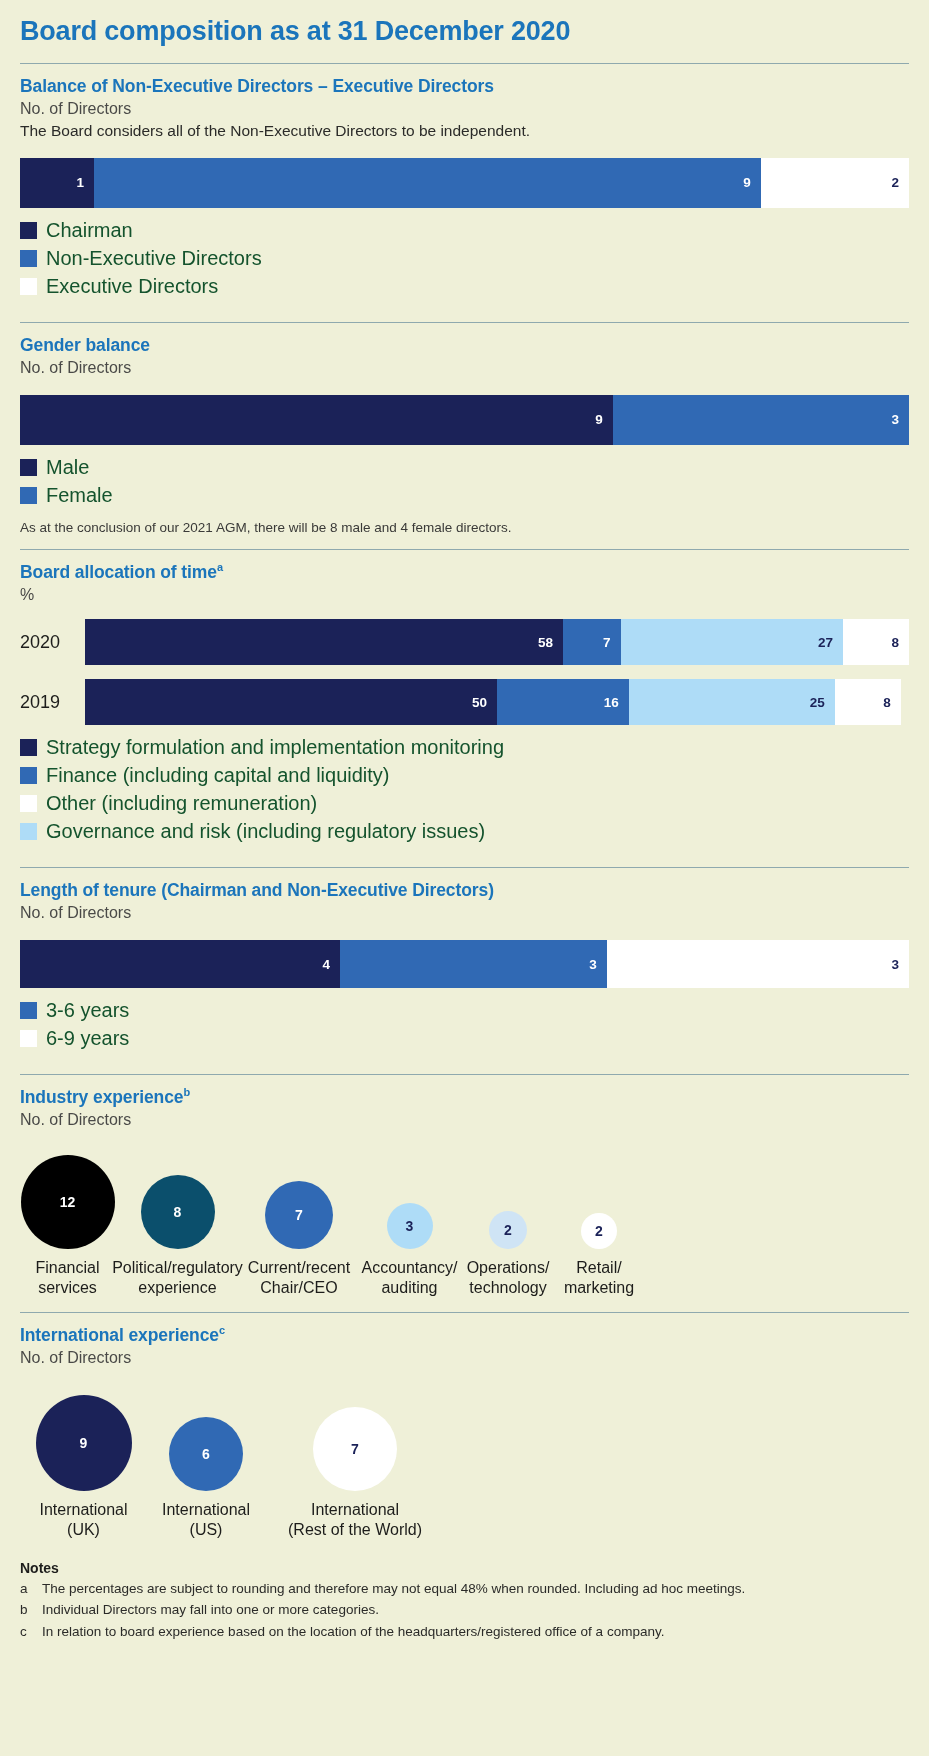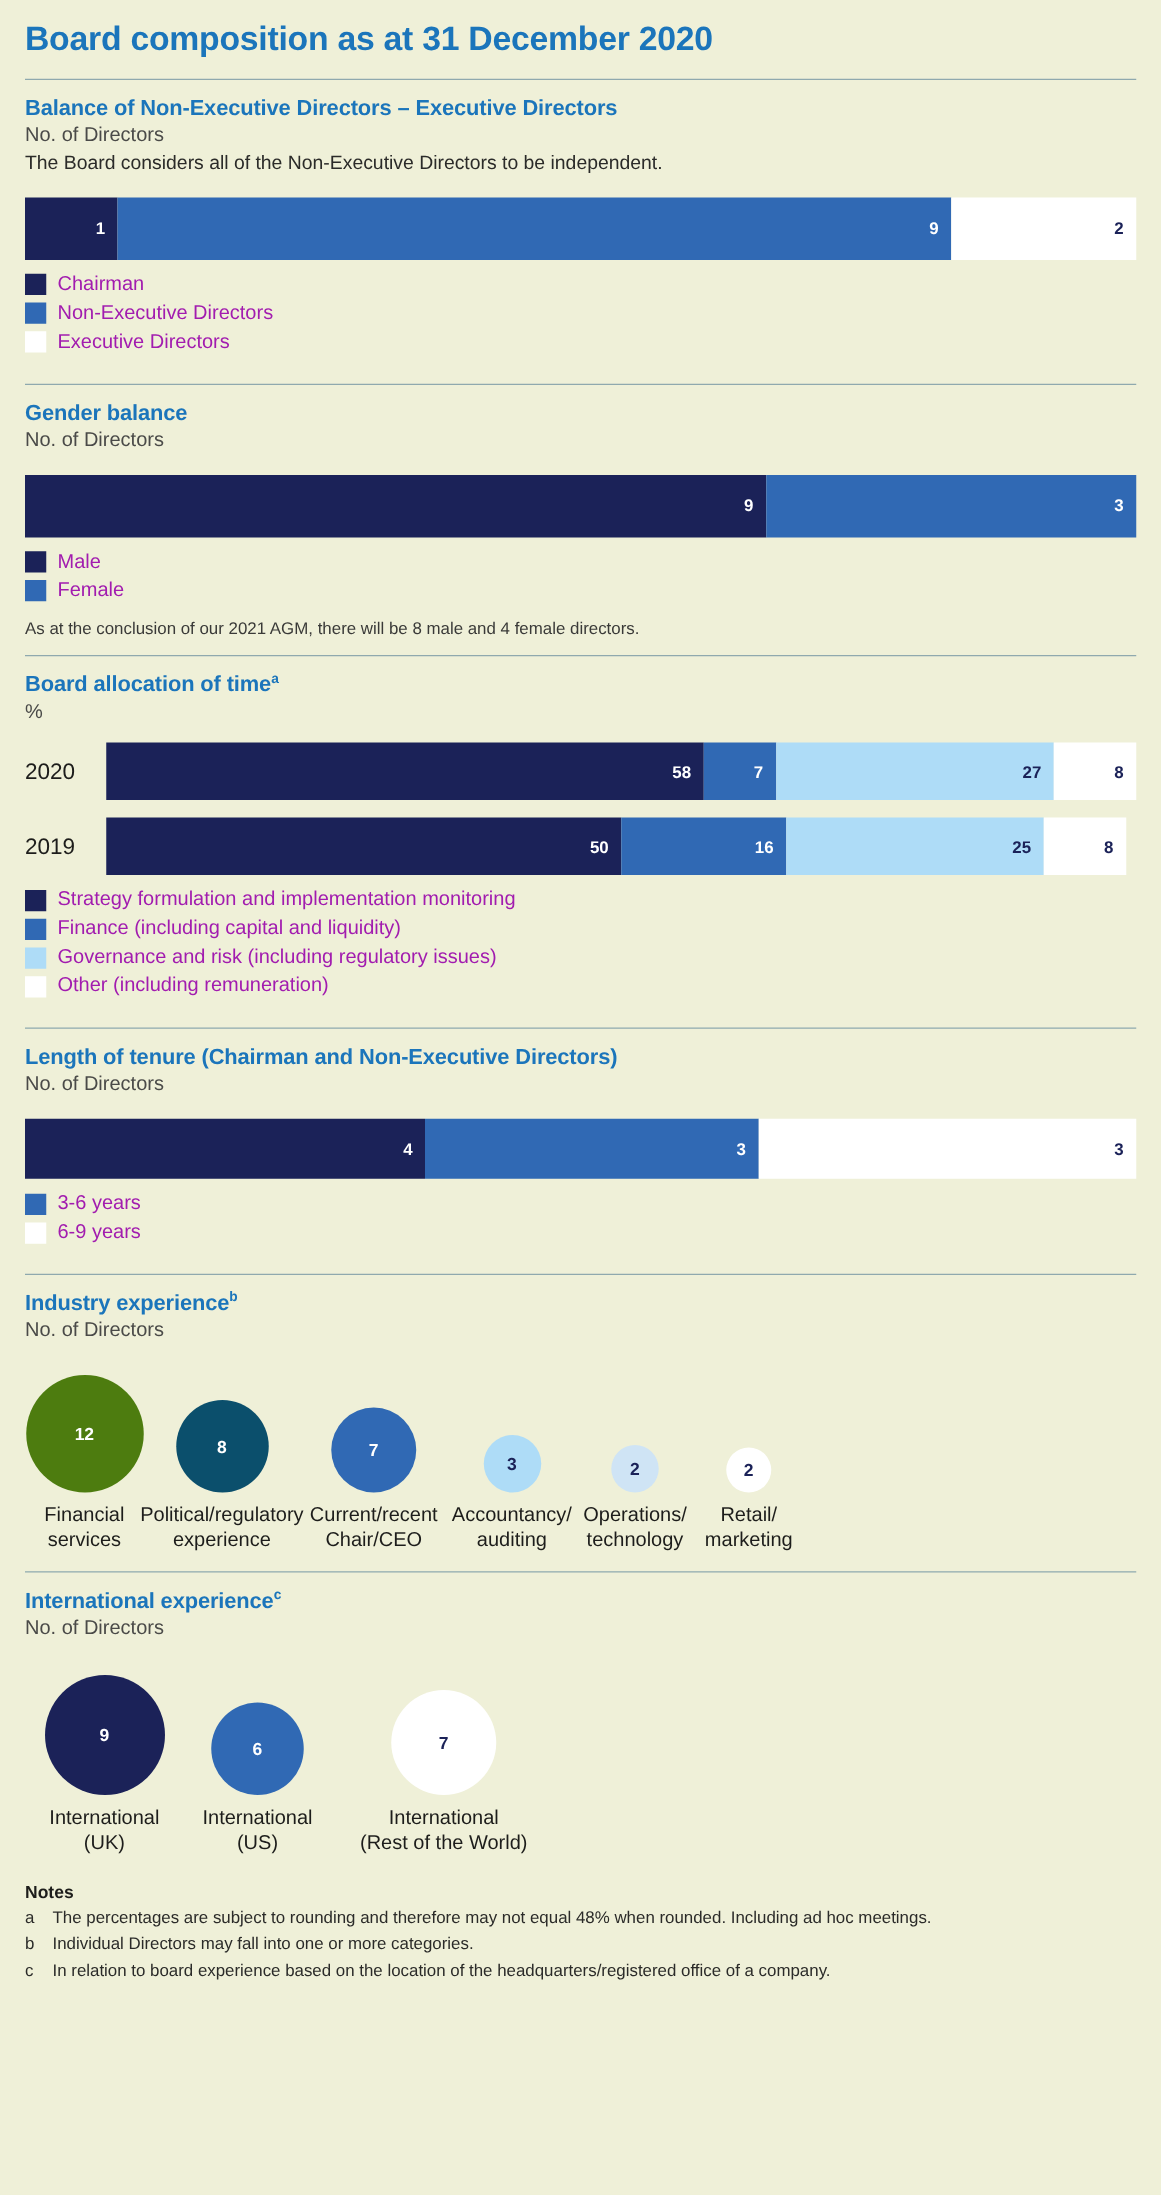--- a/index.html
+++ b/index.html
@@ -105,22 +105,22 @@
     width: 17px;
     height: 17px;
     flex: 0 0 17px;
     margin-right: 9px;
   }
   .swatch.navy  { background: #1b2258; }
   .swatch.blue  { background: #3069b4; }
   .swatch.lblue { background: #aedcf7; }
   .swatch.white { background: #ffffff; }
   .legend-label {
-    font-size: 16px;
-    color: #a21caf;
+    font-size: 20px;
+    color: #14532d;
     line-height: 1.25;
   }
 
   
   .alloc-row {
     display: flex;
     align-items: center;
     margin-top: 14px;
   }
   .alloc-year {
@@ -281,26 +281,26 @@
     <div class="legend">
       <div class="legend-row">
         <span class="swatch navy"></span>
         <span class="legend-label">Strategy formulation and implementation monitoring</span>
       </div>
       <div class="legend-row">
         <span class="swatch blue"></span>
         <span class="legend-label">Finance (including capital and liquidity)</span>
       </div>
       <div class="legend-row">
+        <span class="swatch white"></span>
+        <span class="legend-label">Other (including remuneration)</span>
+      </div>
+      <div class="legend-row">
         <span class="swatch lblue"></span>
         <span class="legend-label">Governance and risk (including regulatory issues)</span>
-      </div>
-      <div class="legend-row">
-        <span class="swatch white"></span>
-        <span class="legend-label">Other (including remuneration)</span>
       </div>
     </div>
   </div>
 
   <div class="spacer-md"></div>
   <hr class="rule">
 
   <div class="block">
     <div class="sec-title">Length of tenure (Chairman and Non-Executive Directors)</div>
     <div class="sec-sub">No. of Directors</div>
@@ -325,21 +325,21 @@
 
   <div class="spacer-md"></div>
   <hr class="rule">
 
   <div class="block">
     <div class="sec-title"><span>Industry experience</span><sup>b</sup></div>
     <div class="sec-sub">No. of Directors</div>
 
     <div class="bubbles">
       <div class="bubble-col" style="width:95px">
-        <div class="bubble" style="width:94px;height:94px;background:#4d7c0f;color:#ffffff;">12</div>
+        <div class="bubble" style="width:94px;height:94px;background:#000000;color:#ffffff;">12</div>
       </div>
       <div class="bubble-col" style="width:125px">
         <div class="bubble" style="width:74px;height:74px;background:#0b4f6c;color:#ffffff;">8</div>
       </div>
       <div class="bubble-col" style="width:118px">
         <div class="bubble" style="width:68px;height:68px;background:#3069b4;color:#ffffff;">7</div>
       </div>
       <div class="bubble-col" style="width:103px">
         <div class="bubble" style="width:46px;height:46px;background:#aedcf7;color:#1b2258;">3</div>
       </div>

